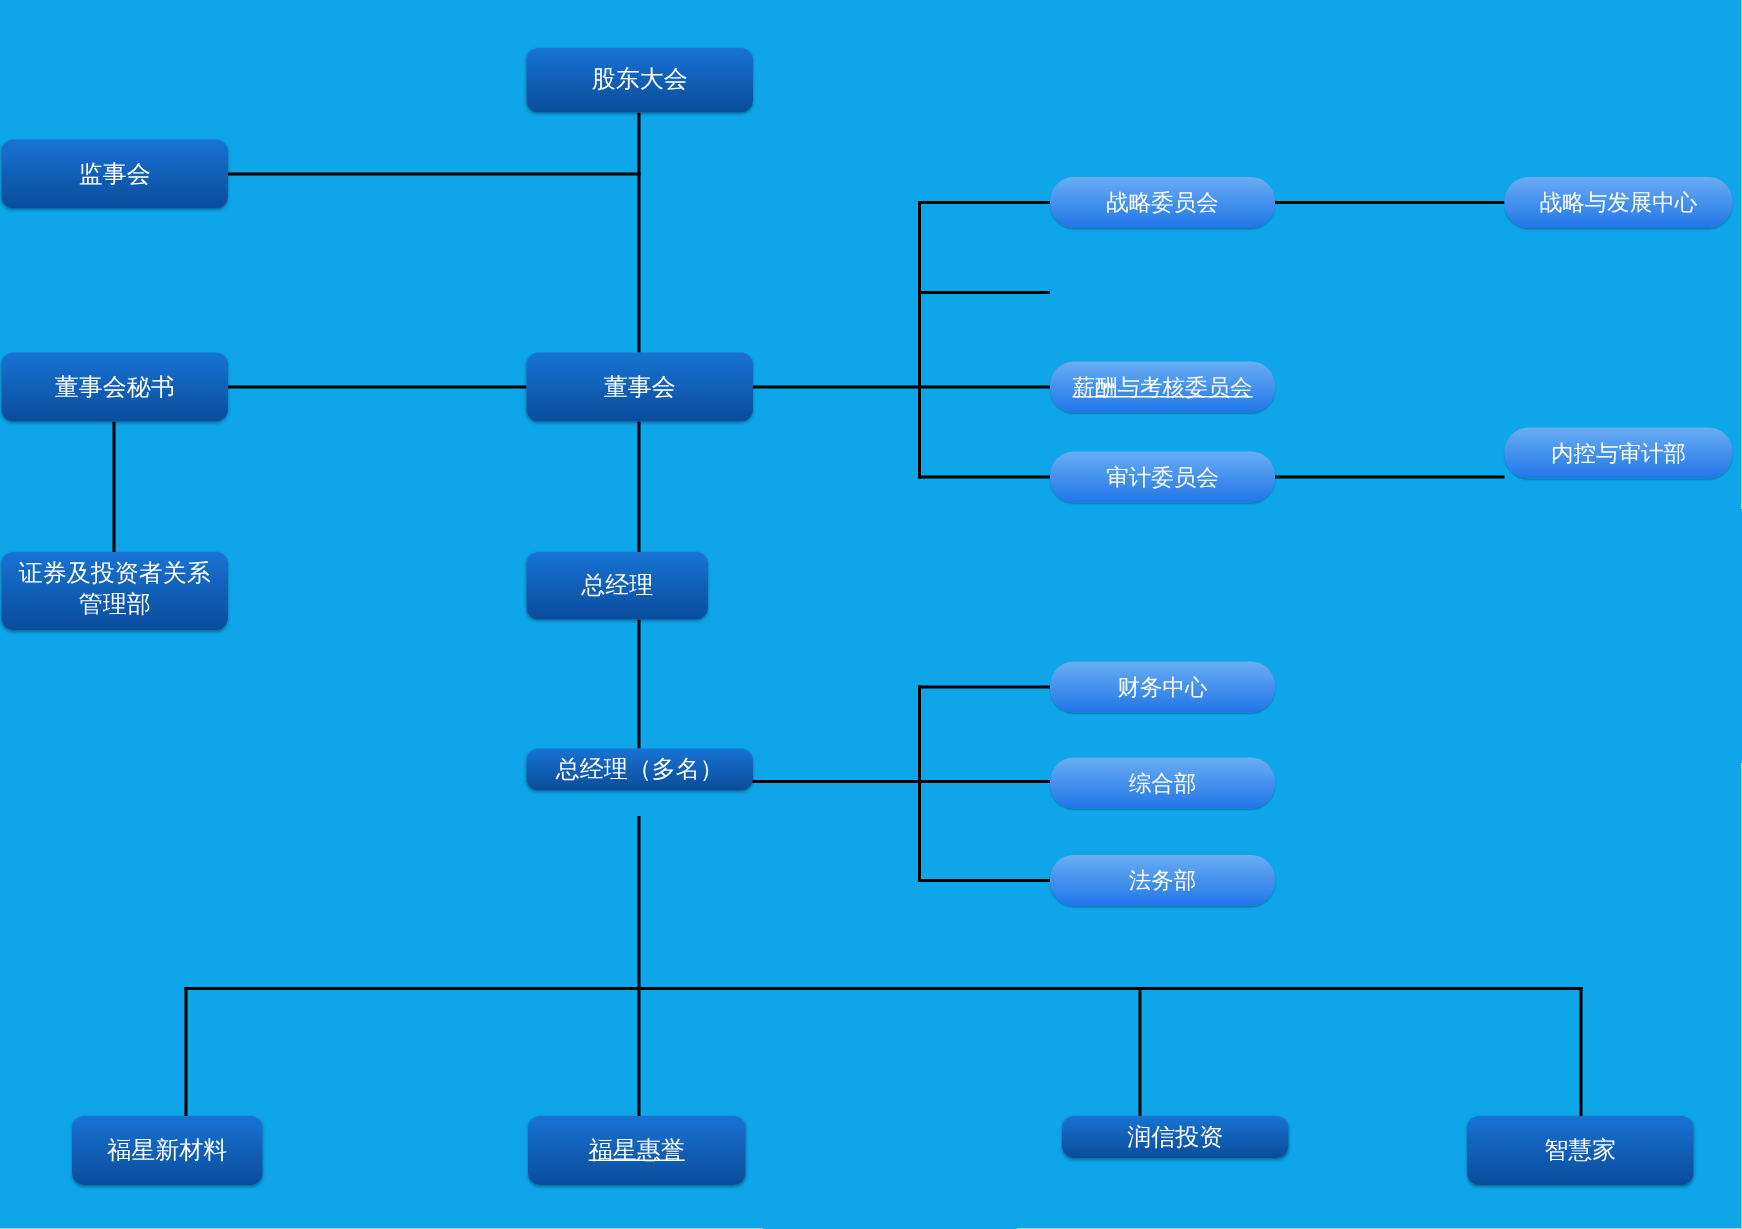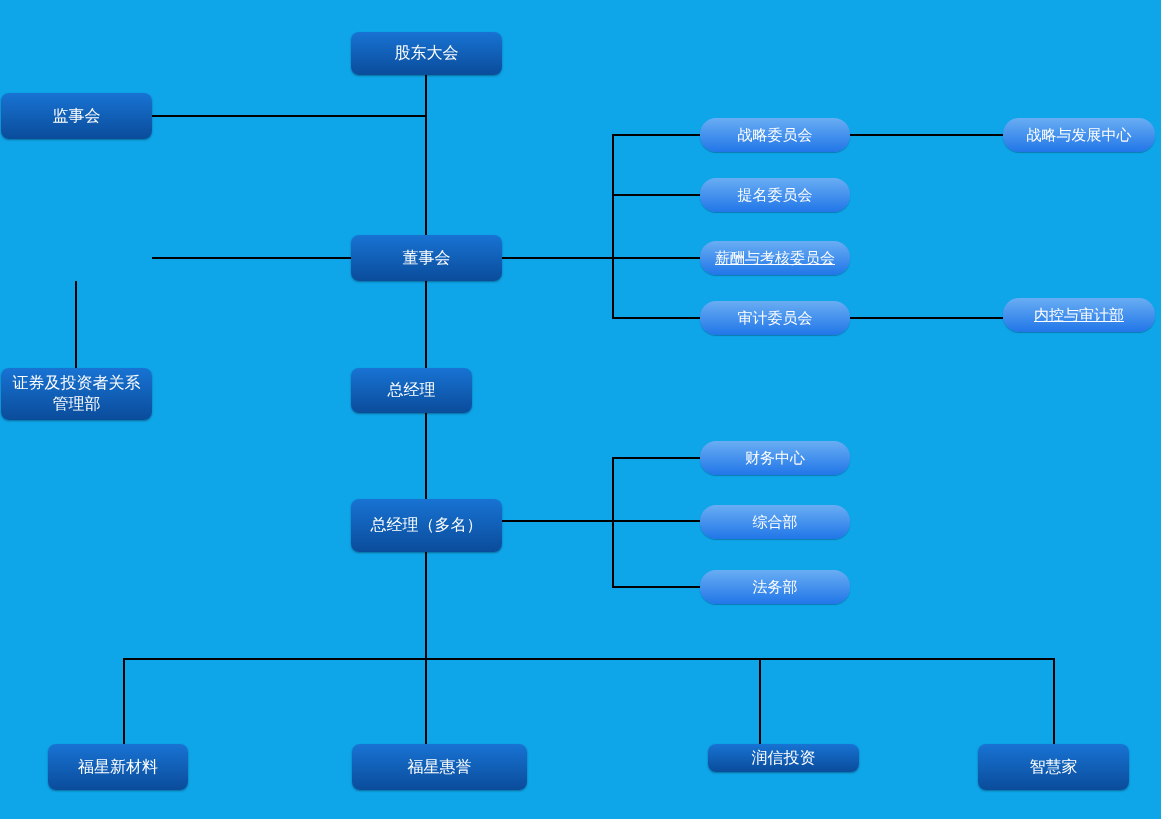--- a/index.html
+++ b/index.html
@@ -77,33 +77,33 @@
   <div class="hline" style="left:612px; top:520px; width:88px;"></div>
   <div class="hline" style="left:612px; top:586px; width:88px;"></div>
   <div class="vline" style="left:425px; top:544px; height:200px;"></div>
   <div class="hline" style="left:123px; top:658px; width:932px;"></div>
   <div class="vline" style="left:123px;  top:658px; height:86px;"></div>
   <div class="vline" style="left:759px;  top:658px; height:86px;"></div>
   <div class="vline" style="left:1053px; top:658px; height:86px;"></div>
 
   <div class="node dark" style="left:351px; top:32px;  width:151px; height:43px;">股东大会</div>
   <div class="node dark" style="left:1px;   top:93px;  width:151px; height:46px;">监事会</div>
+  <div class="node dark" style="left:1px;   top:235px; width:151px; height:46px;">董事会秘书</div>
   <div class="node dark" style="left:351px; top:235px; width:151px; height:46px;">董事会</div>
   <div class="node dark wrap2" style="left:1px; top:368px; width:151px; height:52px;">证券及投资者关系管理部</div>
   <div class="node dark" style="left:351px; top:368px; width:121px; height:45px;">总经理</div>
-  <div class="node dark" style="left:351px; top:499px; width:151px; height:53px;">总经理（多名）</div>
+  <div class="node dark" style="left:351px; top:499px; width:151px; height:28px;">总经理（多名）</div>
 
   <div class="node light" style="left:700px; top:118px; width:150px; height:34px;">战略委员会</div>
-  <div class="node light" style="left:700px; top:178px; width:150px; height:34px;">提名委员会</div>
   <div class="node light" style="left:700px; top:241px; width:150px; height:34px;text-decoration:underline;">薪酬与考核委员会</div>
   <div class="node light" style="left:700px; top:301px; width:150px; height:34px;">审计委员会</div>
   <div class="node light" style="left:1003px; top:118px; width:152px; height:34px;">战略与发展中心</div>
-  <div class="node light" style="left:1003px; top:298px; width:152px; height:34px;text-decoration:underline;">内控与审计部</div>
+  <div class="node light" style="left:1003px; top:285px; width:152px; height:34px;">内控与审计部</div>
   <div class="node light" style="left:700px; top:441px; width:150px; height:34px;">财务中心</div>
   <div class="node light" style="left:700px; top:505px; width:150px; height:34px;">综合部</div>
   <div class="node light" style="left:700px; top:570px; width:150px; height:34px;">法务部</div>
 
-  <div class="node dark" style="left:48px;  top:744px; width:140px; height:46px;font-family:Liberation Serif, serif;">福星新材料</div>
-  <div class="node dark" style="left:352px; top:744px; width:175px; height:46px;">福星惠誉</div>
+  <div class="node dark" style="left:48px;  top:744px; width:127px; height:46px;font-family:Liberation Serif, serif;">福星新材料</div>
+  <div class="node dark" style="left:352px; top:744px; width:145px; height:46px;text-decoration:underline;">福星惠誉</div>
   <div class="node dark" style="left:708px; top:744px; width:151px; height:28px;">润信投资</div>
   <div class="node dark" style="left:978px; top:744px; width:151px; height:46px;">智慧家</div>
 
 </div>
 
 </body></html>

